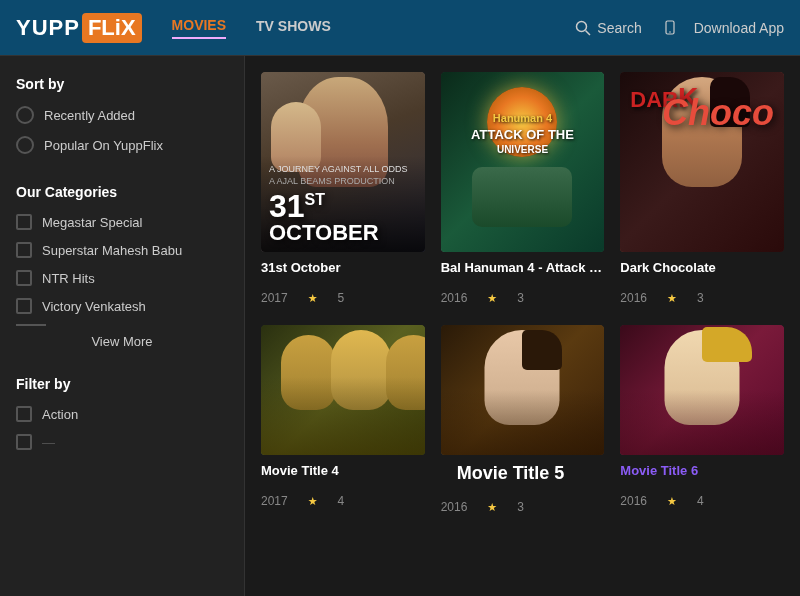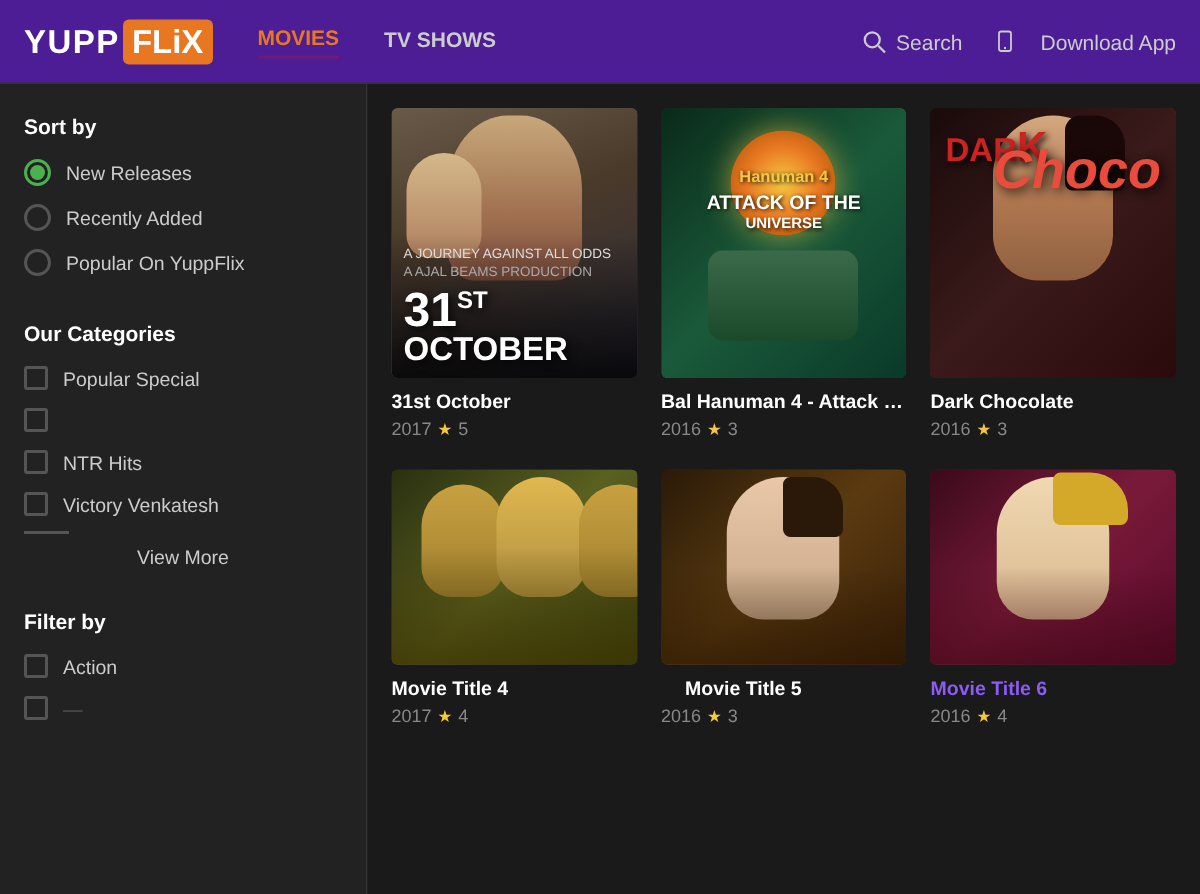--- a/index.html
+++ b/index.html
@@ -7,21 +7,21 @@
       font-family: Arial, sans-serif;
       background: #1a1a1a;
       color: #ccc;
       width: 800px;
       height: 596px;
       overflow: hidden;
     }
 
     
     .header {
-      background: #4c1d95;
+      background: #0c4a6e;
       height: 56px;
       display: flex;
       align-items: center;
       padding: 0 16px;
       border-bottom: 1px solid #333;
       justify-content: center;
     }
     .logo {
       display: flex;
       align-items: center;
@@ -51,21 +51,21 @@
     .nav-link {
       color: #ccc;
       text-decoration: none;
       font-size: 14px;
       font-weight: bold;
       cursor: pointer;
       padding-bottom: 4px;
     }
     .nav-link.active {
       color: #e87722;
-      border-bottom: 2px solid #701a75;
+      border-bottom: 2px solid #f0abfc;
     }
     .header-right {
       display: flex;
       align-items: center;
       gap: 20px;
       margin-left: auto;
     }
     .search-btn {
       display: flex;
       align-items: center;
@@ -250,22 +250,22 @@
       color: #fff;
       font-size: 13px;
       font-weight: bold;
       white-space: nowrap;
       overflow: hidden;
       text-overflow: ellipsis;
     }
     .movie-meta {
       display: flex;
       align-items: center;
-      gap: 4px;
-      margin-top: 4px;
+      gap: 20px;
+      margin-top: 16px;
       font-size: 12px;
       color: #888;
     }
     .star-icon {
       color: #f5c842;
       font-size: 11px;
     }
     .choco-text {
       position: absolute;
       top: 20px;
@@ -351,42 +351,39 @@
     </div>
   </div>
 </header>
 
 <div class="main">
 
   <aside class="sidebar">
     <div class="sidebar-section-title">Sort by</div>
     <div class="sort-options">
       <label class="radio-option">
-        <span class="radio-circle selected"></span>
-        <span>New Releases</span>
-      </label>
-      <label class="radio-option">
         <span class="radio-circle"></span>
         <span>Recently Added</span>
       </label>
       <label class="radio-option">
         <span class="radio-circle"></span>
         <span>Popular On YuppFlix</span>
       </label>
     </div>
 
     <div class="categories-section">
       <div class="sidebar-section-title">Our Categories</div>
       <div class="checkbox-options">
         <label class="checkbox-option">
           <span class="checkbox-box"></span>
-          <span>Popular Special</span>
+          <span>Megastar Special</span>
         </label>
         <label class="checkbox-option">
           <span class="checkbox-box"></span>
+          <span>Superstar Mahesh Babu</span>
         </label>
         <label class="checkbox-option">
           <span class="checkbox-box"></span>
           <span>NTR Hits</span>
         </label>
         <label class="checkbox-option">
           <span class="checkbox-box"></span>
           <span>Victory Venkatesh</span>
         </label>
       </div>
@@ -495,21 +492,21 @@
 
       <div class="movie-card">
         <div class="movie-poster poster-5" style="height:130px;">
           <div style="position:absolute;top:0;left:0;right:0;bottom:0;background:linear-gradient(135deg,#2a1a08 0%,#5a3a10 50%,#3a2008 100%);"></div>
 
           <div style="position:absolute;top:5px;left:50%;transform:translateX(-50%);width:75px;height:95px;background:linear-gradient(to bottom,#e8c8a8,#c8a888);border-radius:38px 38px 25px 25px;"></div>
           <div style="position:absolute;top:5px;left:50%;width:40px;height:40px;background:#2a1808;border-radius:5px 20px 5px 5px;"></div>
           <div style="position:absolute;top:0;left:0;right:0;bottom:0;background:linear-gradient(to bottom,transparent 50%,rgba(40,20,0,0.6) 100%);"></div>
         </div>
         <div class="movie-info">
-          <div class="movie-title" style="color:#fff;font-size:13px;font-weight:bold;padding-left:16px;">Movie Title 5</div>
+          <div class="movie-title" style="color:#fff;font-size:18px;font-weight:bold;padding-left:16px;">Movie Title 5</div>
           <div class="movie-meta">
             <span>2016</span>
             <span class="star-icon">★</span>
             <span>3</span>
           </div>
         </div>
       </div>
 
       <div class="movie-card">
         <div class="movie-poster poster-6" style="height:130px;">

